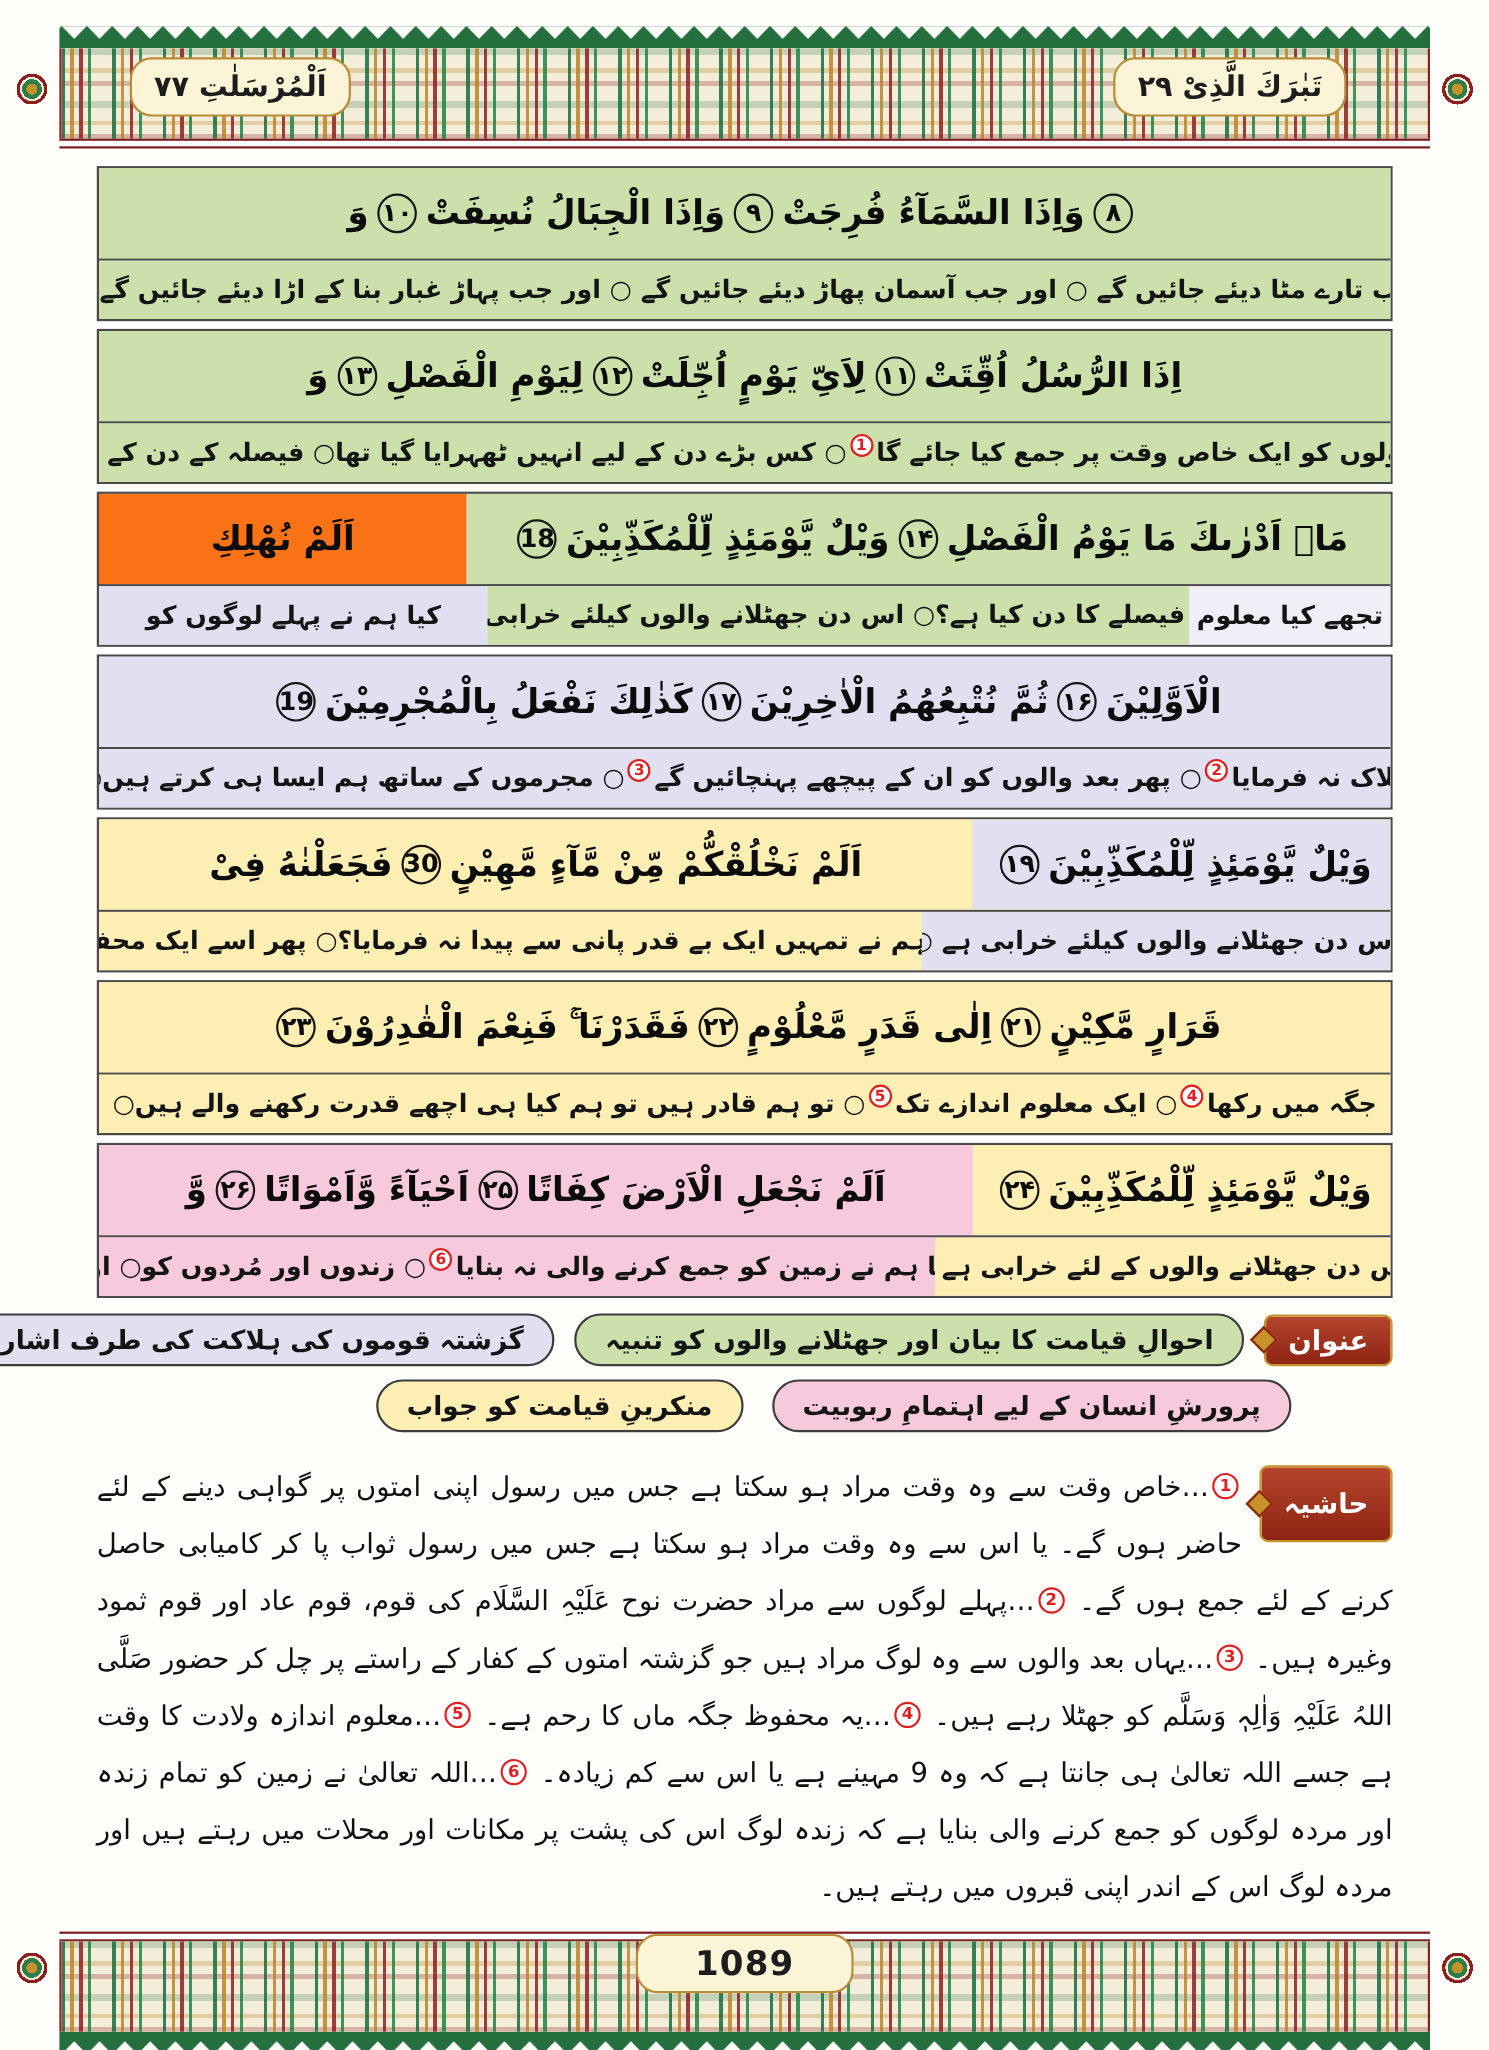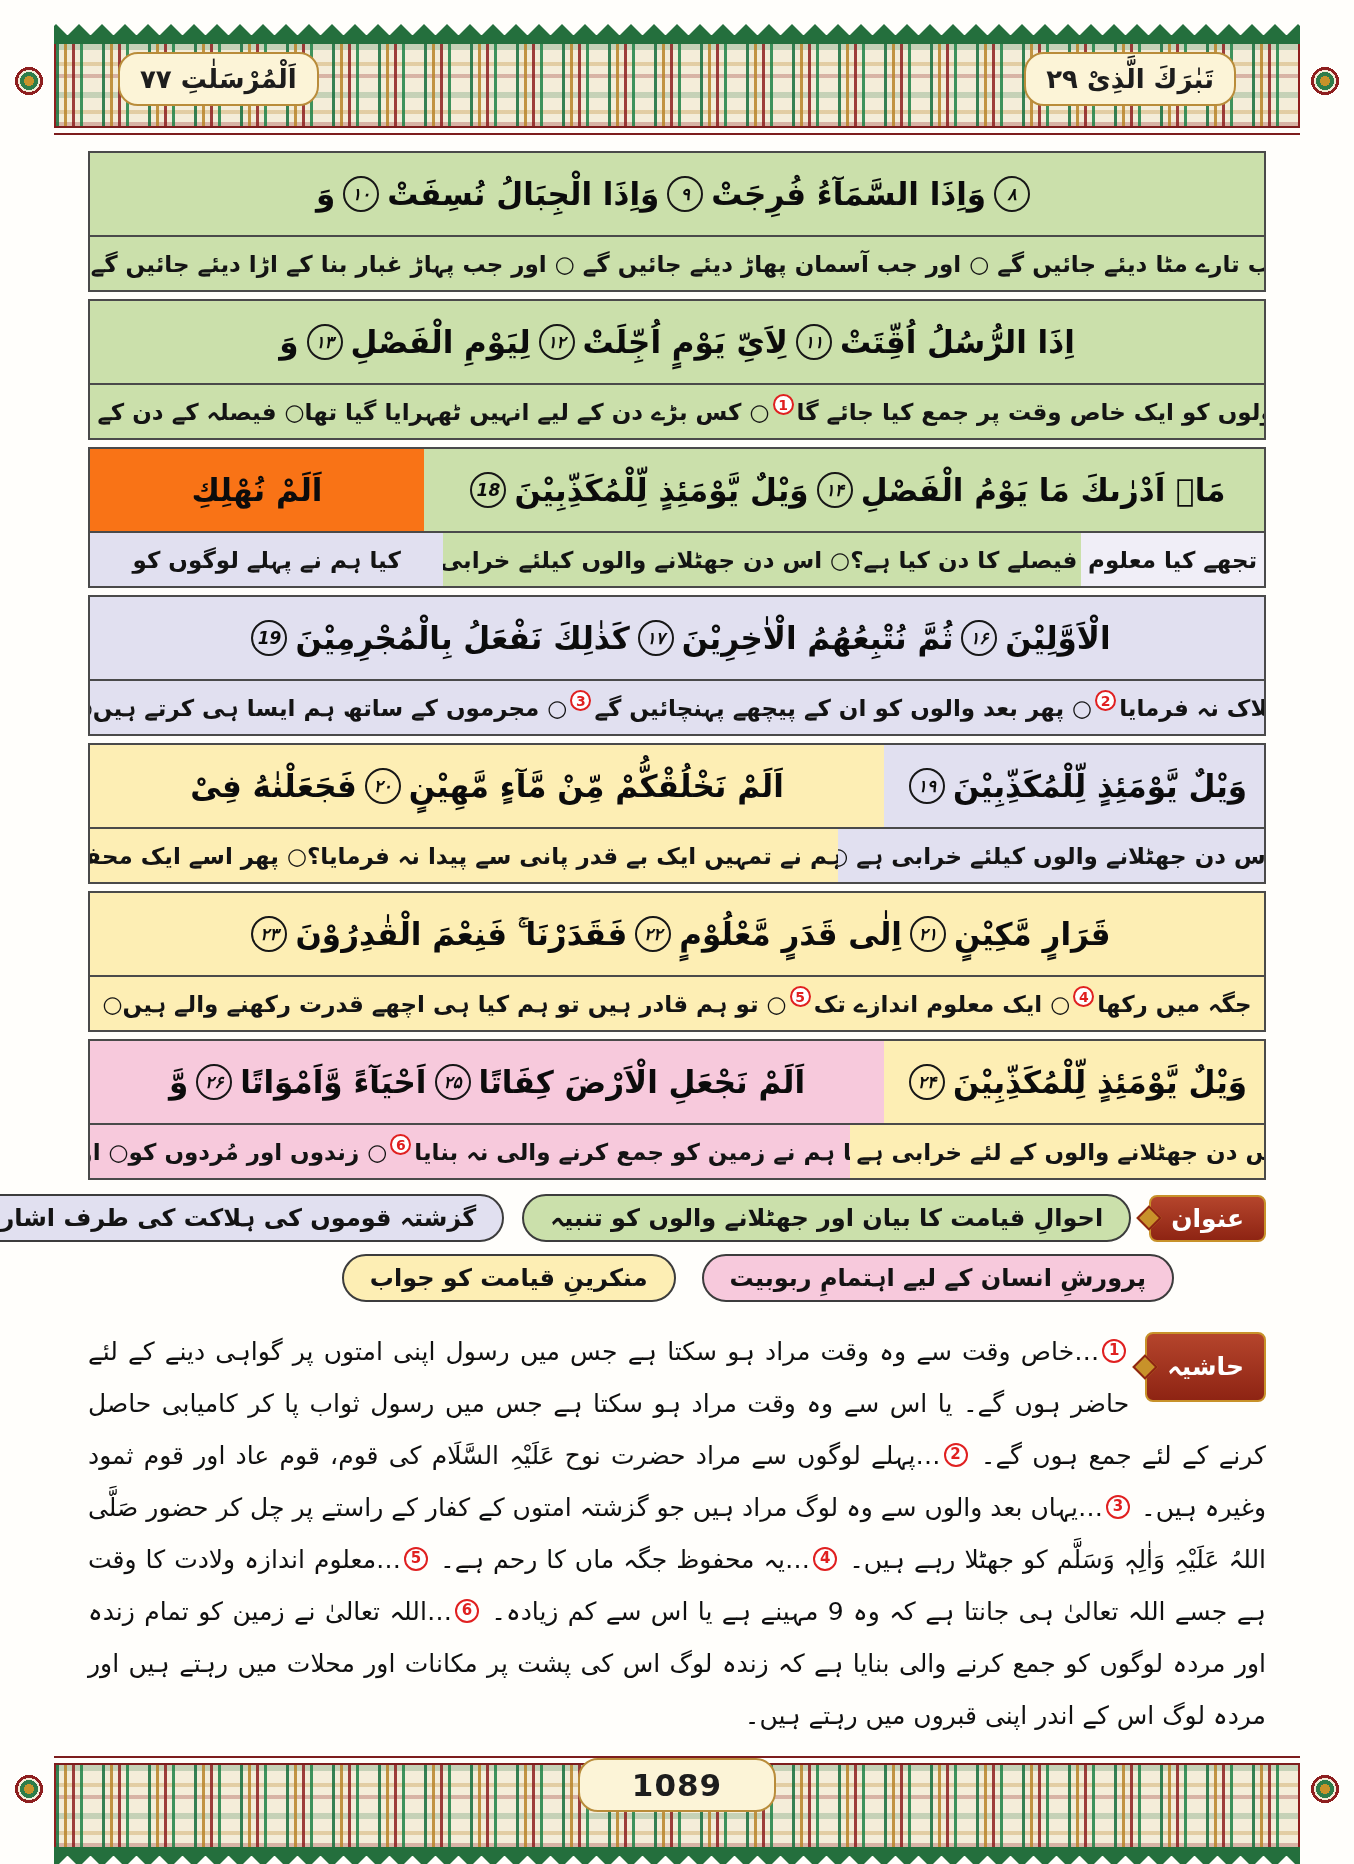--- a/index.html
+++ b/index.html
@@ -20,37 +20,37 @@
   .spikes-up{height:20px;background:conic-gradient(from 135deg at 50% 0%, #246f3d 0 90deg, transparent 90deg);
     background-size:23px 20px;background-repeat:repeat-x;background-position:bottom;}
   .spikes-down{height:20px;background:conic-gradient(from -45deg at 50% 100%, #246f3d 0 90deg, transparent 90deg);
     background-size:23px 20px;background-repeat:repeat-x;background-position:top;}
   .rule2{height:9px;border-top:2.5px solid #7d1d1d;border-bottom:2.5px solid #7d1d1d;}
   .cartouche{position:absolute;height:54px;min-width:198px;padding:0 20px;background:#fcf4d7;
     border:2.5px solid #b98c3a;border-radius:20px;display:flex;align-items:center;justify-content:center;
     font-size:26px;font-weight:bold;color:#1d1d1d;z-index:3;direction:rtl;}
   .orn-wrap.top .cartouche{top:28px;}
   .cartouche.left{left:64px;}
-  .cartouche.right{right:64px;}
+  .cartouche.right{right:76px;}
   .cartouche.center{left:50%;transform:translateX(-50%);top:2px;font-size:31px;letter-spacing:1px;direction:ltr;}
   .rosette{position:absolute;width:30px;height:30px;border-radius:50%;z-index:3;
     background:radial-gradient(circle,#c8922a 0 5px,#2e7d4a 5px 9px,#f3ecd8 9px 11px,#8e1f1f 11px 14px,transparent 14px);}
   .orn-wrap.top .rosette{top:42px;}  .orn-wrap.bottom .rosette{top:18px;}
   .rosette.rl{left:-40px;} .rosette.rr{right:-40px;}
 
   
   .content{margin:16px 88px 0;}
   .pair{border:2.5px solid #4a4a4a;margin-bottom:7px;}
   .band{display:flex;direction:rtl;width:100%;overflow:hidden;}
   .band.arabic{height:84px;font-size:31px;font-weight:bold;color:#0c0c0c;border-bottom:2.5px solid #4a4a4a;}
   .band.urdu{height:53px;font-size:23px;font-weight:bold;color:#141414;}
   .seg{display:flex;align-items:center;justify-content:center;flex-basis:0;min-width:0;
     white-space:nowrap;padding:0 6px;overflow:hidden;}
   .ayah{display:inline-flex;align-items:center;justify-content:center;width:36px;height:36px;
-    border:2.5px solid #171717;border-radius:50%;font-size:17px;font-weight:bold;margin:0 8px;flex:none;background:transparent;font-style:italic;}
+    border:2.5px solid #171717;border-radius:50%;font-size:23px;font-weight:bold;margin:0 8px;flex:none;background:transparent;}
   .fn{display:inline-flex;align-items:center;justify-content:center;width:21px;height:21px;
     border:2px solid #e02020;border-radius:50%;color:#e02020;font-size:14px;font-weight:bold;
     margin:0 3px;position:relative;top:-7px;flex:none;background:#fff;}
 
   
   .topics{margin-top:14px;}
   .topics-row{display:flex;direction:rtl;align-items:center;gap:18px;}
   .topics-row.row2{margin-top:12px;padding-right:92px;gap:26px;}
   .pill{border:2px solid #3c3c3c;border-radius:27px;padding:8px 26px;font-size:24px;font-weight:bold;
     color:#141414;white-space:nowrap;direction:rtl;}
@@ -167,21 +167,21 @@
           </div>
         </div>
         <div class="pair">
           <div class="band arabic" style="background: rgb(253, 238, 180);">
             <div class="seg" style="background: rgb(225, 224, 240); flex-grow: 32;">
               <span class="t">وَیْلٌ یَّوْمَئِذٍ لِّلْمُكَذِّبِیْنَ</span>
               <span class="ayah">۱۹</span>
             </div>
             <div class="seg" style="background: rgb(253, 238, 180); flex-grow: 68;">
               <span class="t">اَلَمْ نَخْلُقْكُّمْ مِّنْ مَّآءٍ مَّهِیْنٍ</span>
-              <span class="ayah">۲۰</span>
+              <span class="ayah">30</span>
               <span class="t">فَجَعَلْنٰهُ فِیْ</span>
             </div>
           </div>
           <div class="band urdu" style="background: rgb(253, 238, 180);">
             <div class="seg" style="background: rgb(225, 224, 240); flex-grow: 36;">
               <span class="t">اس دن جھٹلانے والوں کیلئے خرابی ہے ○</span>
             </div>
             <div class="seg" style="background: rgb(253, 238, 180); flex-grow: 64;">
               <span class="t">کیا ہم نے تمہیں ایک بے قدر پانی سے پیدا نہ فرمایا؟○ پھر اسے ایک محفوظ</span>
             </div>

